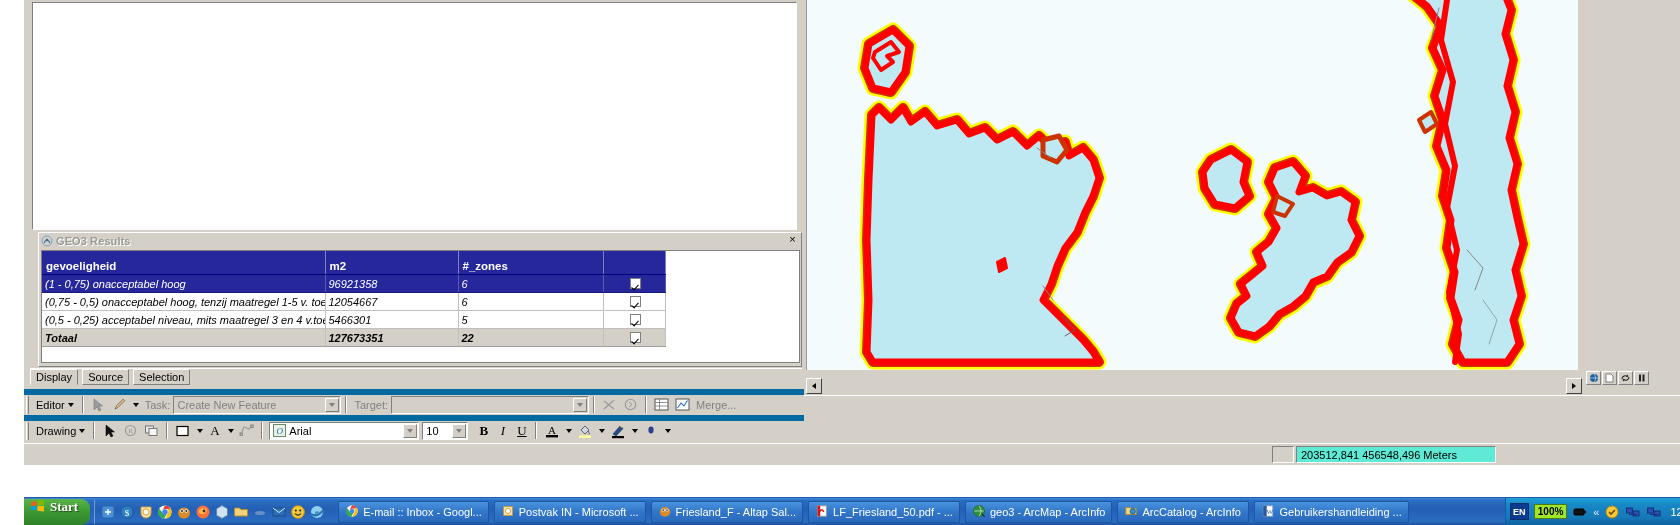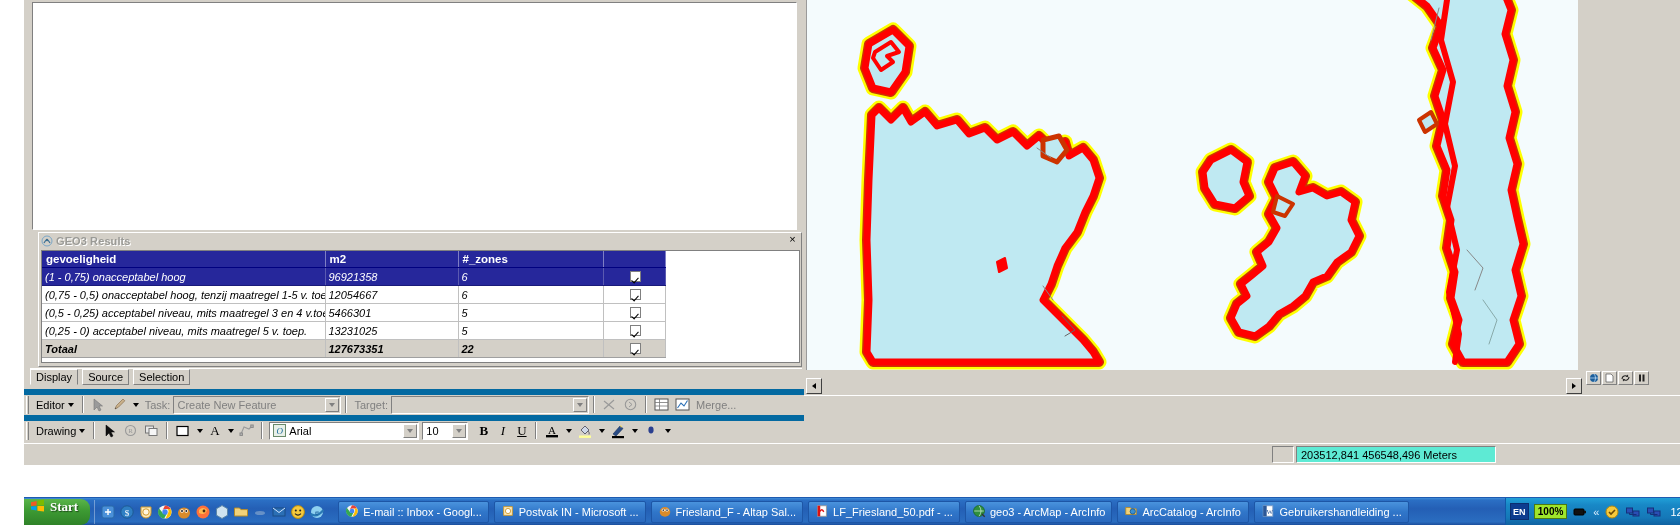--- a/index.html
+++ b/index.html
@@ -63,21 +63,21 @@
     overflow: hidden;
   }
   table.grid { border-collapse: collapse; width: 623px; table-layout: fixed; font-size: 11px; }
   table.grid col.c1 { width: 283px; }
   table.grid col.c2 { width: 133px; }
   table.grid col.c3 { width: 145px; }
   table.grid col.c4 { width: 62px; }
   table.grid th {
     background: #26279b; color: #ffffff; text-align: left;
     font-weight: bold; font-size: 11.5px;
-    padding: 2px 0 2px 4px; height: 16px;
+    padding: 9px 0 2px 4px; height: 16px;
     border-right: 1px solid #7e7ec4;
     border-bottom: 1px solid #000080;
     white-space: nowrap;
   }
   table.grid td {
     padding: 1px 0 1px 3px; height: 18px;
     border-right: 1px solid #c0c0c0;
     border-bottom: 1px solid #c0c0c0;
     white-space: nowrap; overflow: hidden;
     color: #000000; background: #ffffff;
@@ -331,26 +331,20 @@
               <td>12054667</td>
               <td>6</td>
               <td class="chk"><span class="cbx"></span></td>
             </tr>
             <tr>
               <td>(0,5 - 0,25) acceptabel niveau, mits maatregel 3 en 4 v.toep.</td>
               <td>5466301</td>
               <td>5</td>
               <td class="chk"><span class="cbx"></span></td>
             </tr>
-            <tr>
-              <td>(0,25 - 0) acceptabel niveau, mits maatregel 5 v. toep.</td>
-              <td>13231025</td>
-              <td>5</td>
-              <td class="chk"><span class="cbx"></span></td>
-            </tr>
             <tr class="total">
               <td>Totaal</td>
               <td>127673351</td>
               <td>22</td>
               <td class="chk"><span class="cbx"></span></td>
             </tr>
           </tbody>
         </table>
       </div>
     </div>

